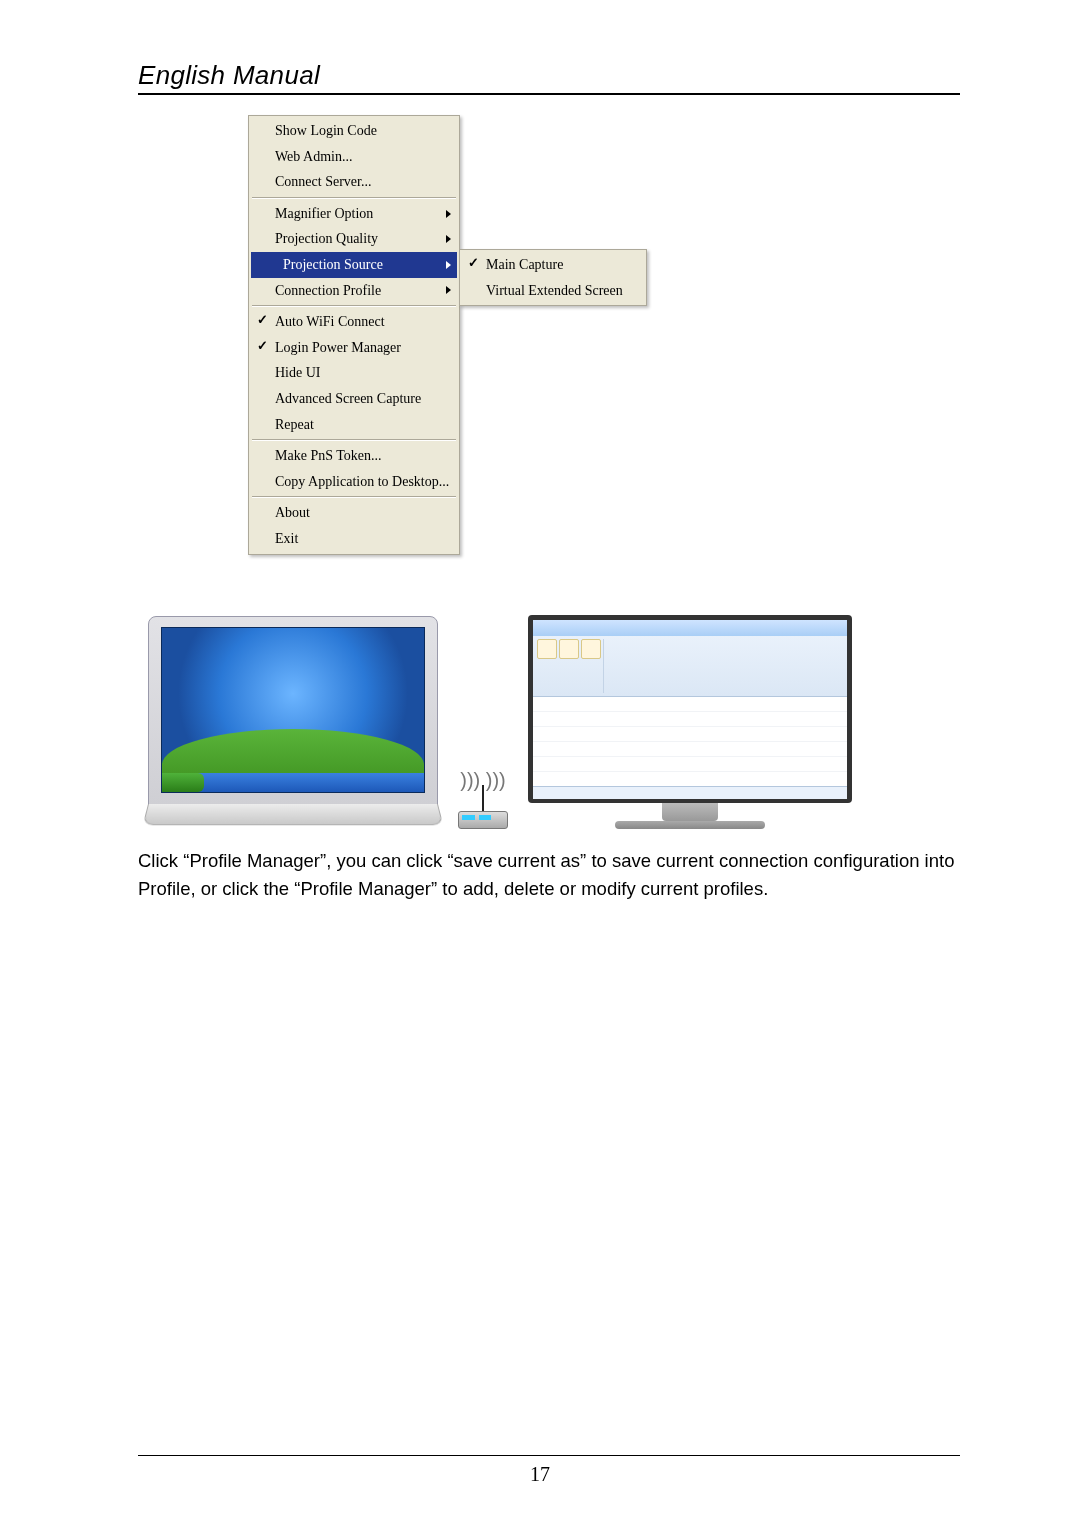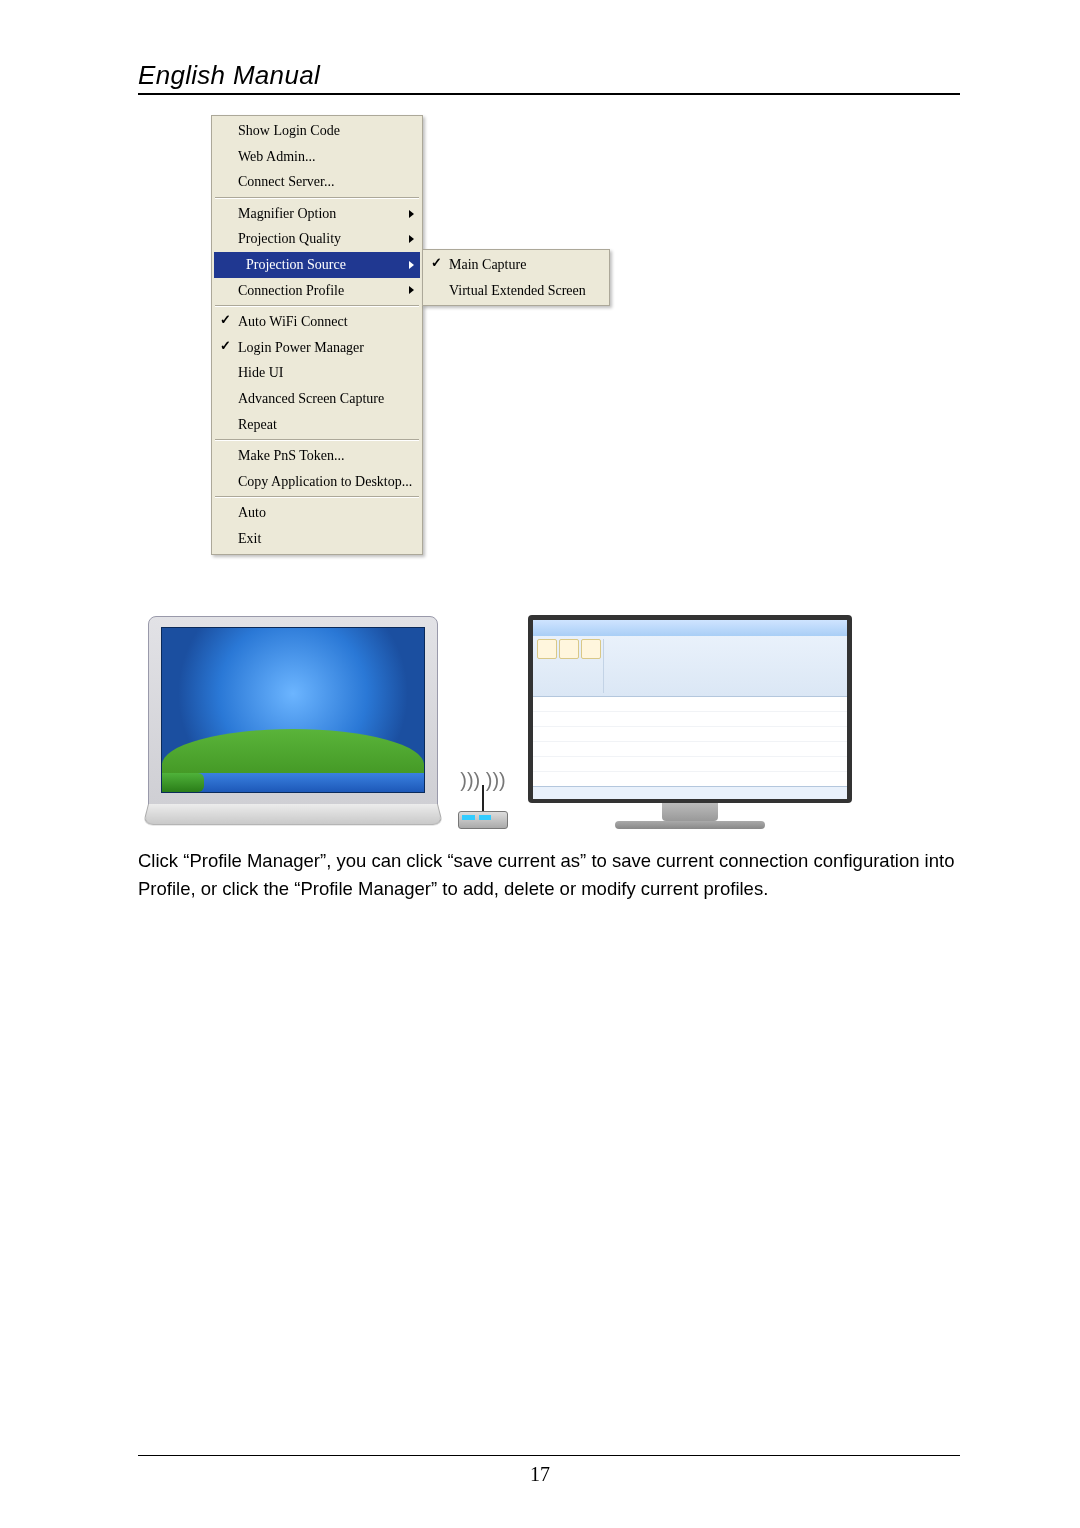--- a/index.html
+++ b/index.html
@@ -23,21 +23,21 @@
     font-weight: normal;
     font-size: 26px;
     color: #000;
     border-bottom: 2px solid #000;
     padding-bottom: 2px;
     margin-bottom: 20px;
     letter-spacing: 0.3px;
   }
   
   .menu-wrap {
-    margin-left: 73px;
+    margin-left: 110px;
     display: flex;
     align-items: flex-start;
   }
   .menu {
     width: 212px;
     background: #ece9d8;
     border: 1px solid #aca899;
     box-shadow: 2px 2px 3px rgba(0,0,0,0.25);
     font-family: "Times New Roman", serif;
     font-size: 14px;
@@ -241,21 +241,21 @@
           <li class="sep"></li>
           <li><span class="check">✓</span><span>Auto WiFi Connect</span></li>
           <li><span class="check">✓</span><span>Login Power Manager</span></li>
           <li><span>Hide UI</span></li>
           <li><span>Advanced Screen Capture</span></li>
           <li><span>Repeat</span></li>
           <li class="sep"></li>
           <li><span>Make PnS Token...</span></li>
           <li><span>Copy Application to Desktop...</span></li>
           <li class="sep"></li>
-          <li><span>Auto</span></li>
+          <li><span>About</span></li>
           <li><span>Exit</span></li>
         </ul>
     </div>
     <div class="menu submenu" id="sub-menu">
       <ul id="submenu-list">
           <li><span class="check">✓</span><span>Main Capture</span></li>
           <li><span>Virtual Extended Screen</span></li>
         </ul>
     </div>
   </div>

